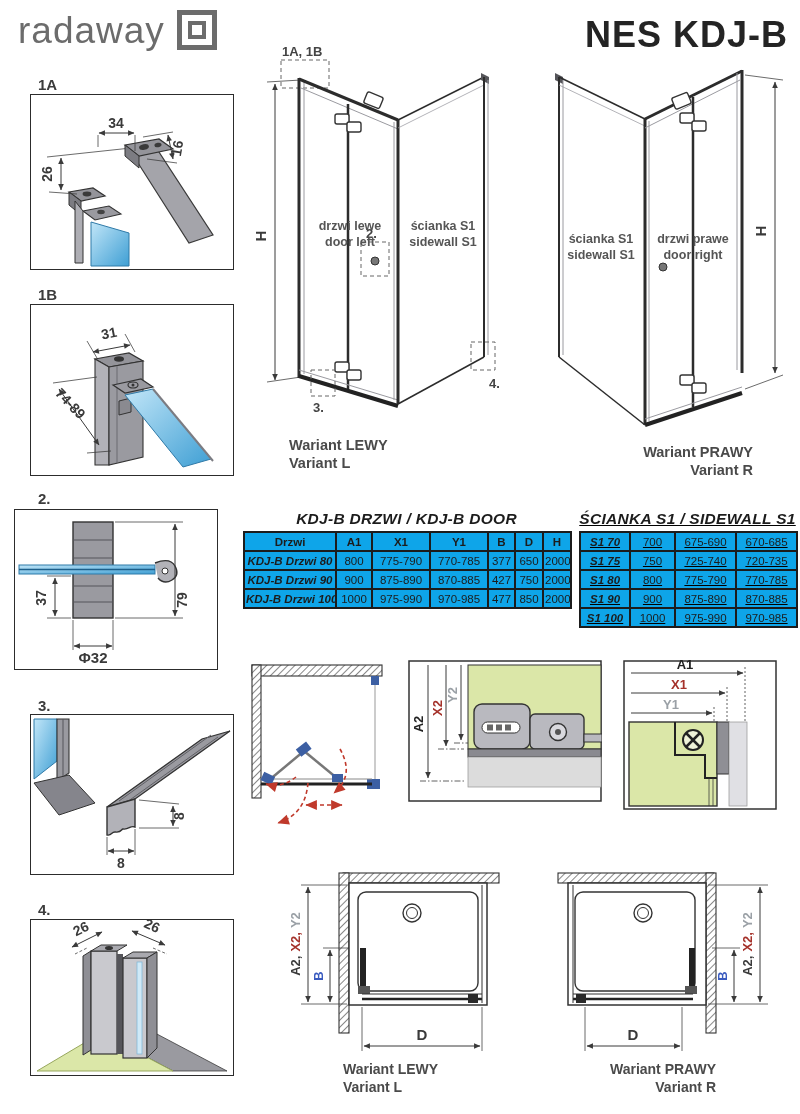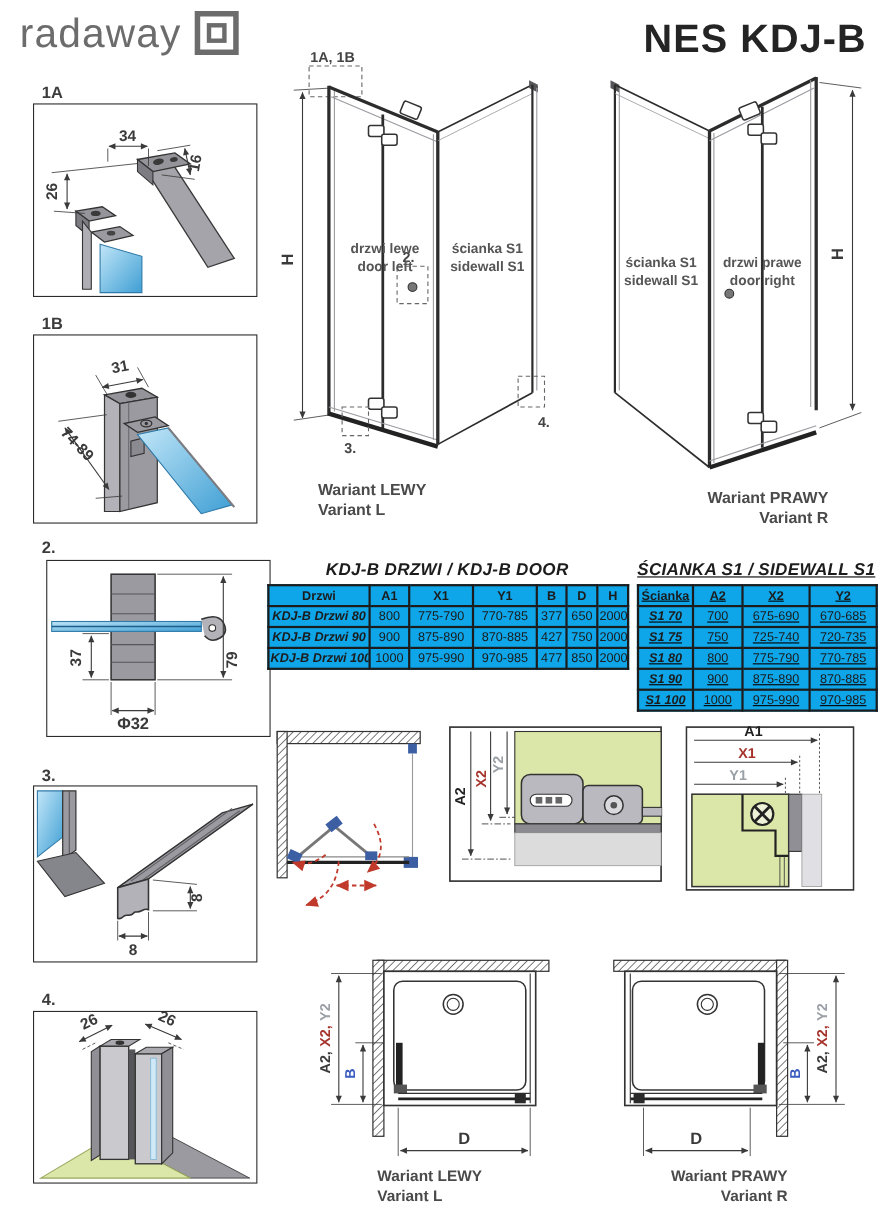--- a/index.html
+++ b/index.html
@@ -135,21 +135,21 @@
       <g>
         <line x1="22" y1="78" x2="66" y2="72" stroke="#3a3a3a" stroke-width="0.75"></line>
         <line x1="56" y1="148" x2="80" y2="146" stroke="#3a3a3a" stroke-width="0.75"></line>
         <line x1="28" y1="84" x2="68" y2="140" stroke="#3a3a3a" stroke-width="1" marker-start="url(#arr)" marker-end="url(#arr)"></line>
         <text class="dt" transform="rotate(46 36 102)" x="36" y="102" text-anchor="middle">74-89</text>
       </g>
     </svg>
   </div>
 
   <div class="dref" style="left:38px;top:490px;">2.</div>
-  <div class="dbox" style="left:42px;top:509px;width:202px;height:159px;">
+  <div class="dbox" style="left:14px;top:509px;width:202px;height:159px;">
     <svg viewBox="0 0 202 159" width="202" height="159">
       <g>
         <rect x="58" y="12" width="40" height="96" fill="#9a9aa0" stroke="#333" stroke-width="1.4"></rect>
         <line x1="58" y1="30" x2="98" y2="30" stroke="#55555a" stroke-width="1"></line>
         <line x1="58" y1="48" x2="98" y2="48" stroke="#55555a" stroke-width="1"></line>
         <line x1="58" y1="76" x2="98" y2="76" stroke="#55555a" stroke-width="1"></line>
         <line x1="58" y1="92" x2="98" y2="92" stroke="#55555a" stroke-width="1"></line>
       </g>
       <g>
         <rect x="4" y="55" width="136" height="9" fill="url(#glass)" stroke="#2f7aa8" stroke-width="1"></rect>
@@ -385,26 +385,20 @@
   <div class="tbl-wrap" style="left:579px;top:494px;width:217px;text-decoration:underline;">
     <div class="tbl-title">ŚCIANKA S1 / SIDEWALL S1</div>
     <table class="spec-table">
       <colgroup>
           <col style="width:50px">
           <col style="width:45px">
           <col style="width:61px">
           <col style="width:61px">
         </colgroup>
       <tbody>
-          <tr>
-        <th>Ścianka</th>
-        <th>A2</th>
-        <th class="c-red">X2</th>
-        <th class="c-gray">Y2</th>
-      </tr>
       <tr>
         <td class="name-cell">S1 70</td>
         <td>700</td>
         <td>675-690</td>
         <td>670-685</td>
       </tr>
       <tr>
         <td class="name-cell">S1 75</td>
         <td>750</td>
         <td>725-740</td>

